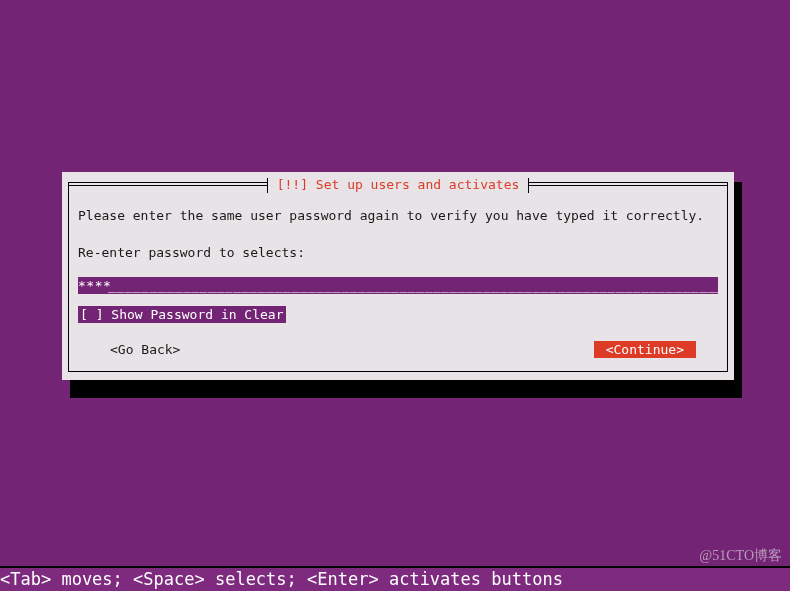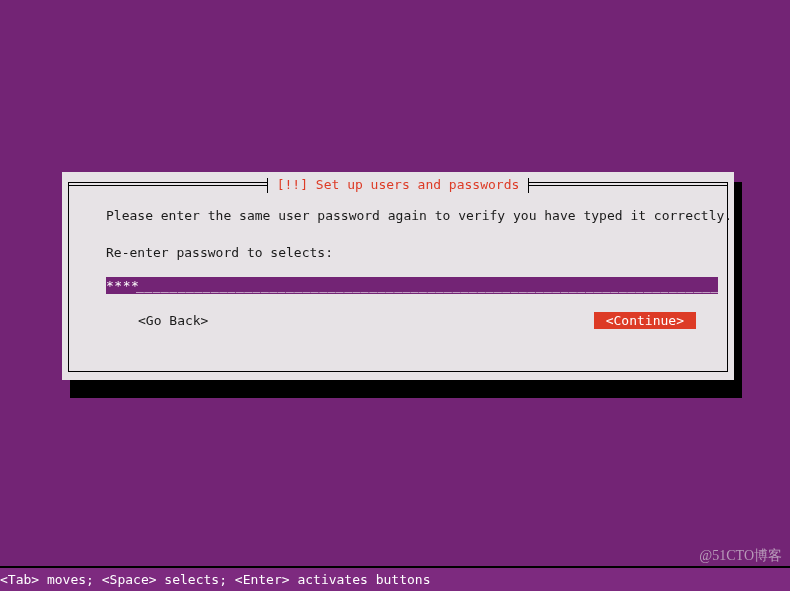--- a/index.html
+++ b/index.html
@@ -77,21 +77,20 @@
   
   #dialog-body {
     position: absolute;
     left: 16px;
     top: 32px;
     right: 16px;
     bottom: 12px;
     font-size: 13px;
     line-height: 16px;
     color: #1a1a1a;
-    margin-left: 28px;
   }
   #prompt-text {
     white-space: pre;
     margin-top: 4px;
   }
   #field-label {
     white-space: pre;
     margin-top: 21px;
   }
 
@@ -173,21 +172,21 @@
     height: 25px;
     background: #7d2a7f;
     border-top: 2px solid #000000;
     box-sizing: border-box;
   }
   #status-text {
     position: absolute;
     left: 0px;
     top: 3px;
     color: #ffffff;
-    font-size: 13px;
+    font-size: 17px;
     line-height: 17px;
     white-space: pre;
   }
   #watermark {
     position: absolute;
     right: 8px;
     bottom: 26px;
     color: #cfc2d0;
     opacity: 0.75;
     font-size: 14px;
@@ -201,36 +200,37 @@
 
 <div id="dialog-shadow"></div>
 
 <div id="dialog">
 
   <div id="dialog-inner"></div>
 
   <div id="title-bar">
     <div class="title-rule"></div>
     <div class="title-tick"></div>
-    <div id="dialog-title">[!!] Set up users and passwords</div>
+    <div id="dialog-title">[!!] Set up users and activates</div>
     <div class="title-tick"></div>
     <div class="title-rule"></div>
   </div>
 
   <div id="dialog-body">
 
     <div id="prompt-text">Please enter the same user password again to verify you have typed it correctly.</div>
 
     <div id="field-label">Re-enter password to selects:</div>
 
     <div id="password-field">
       <div id="password-fill">________________________________________________________________________________________________________________________________________________________________________________________________________</div>
       <div id="password-value">****</div>
     </div>
 
+    <div id="show-password-row">[ ] Show Password in Clear</div>
 
     <div id="button-row">
       <div id="go-back-button">&lt;Go Back&gt;</div>
       <div id="continue-button">&lt;Continue&gt;</div>
     </div>
 
   </div>
 </div>
 
 <div id="watermark">@51CTO博客</div>

